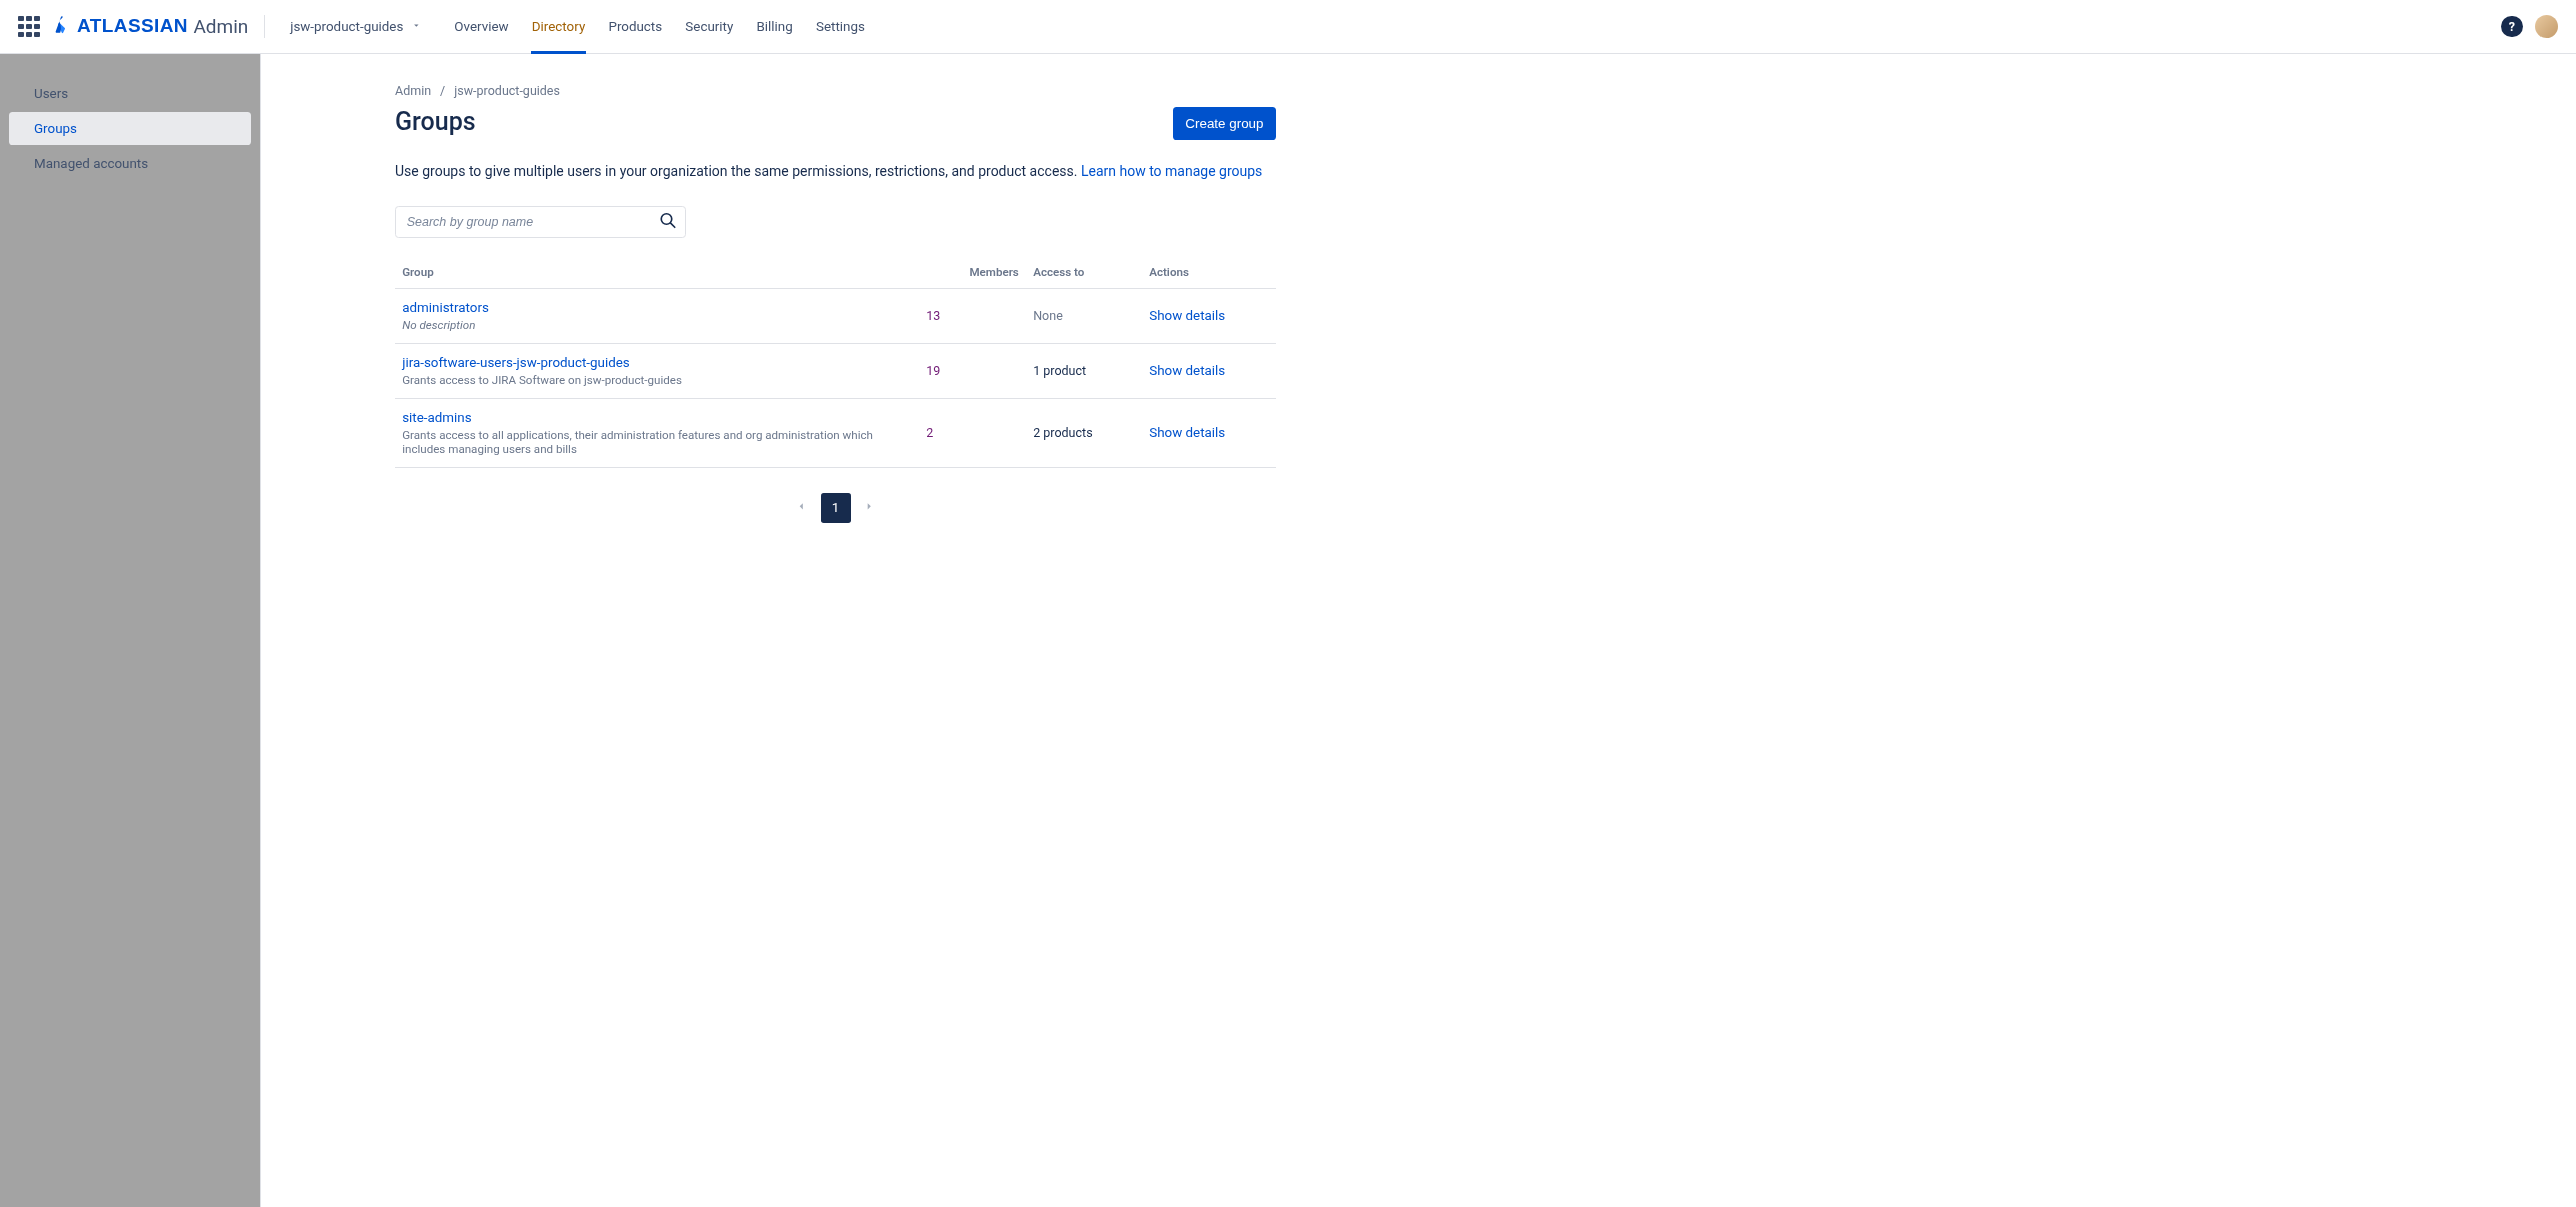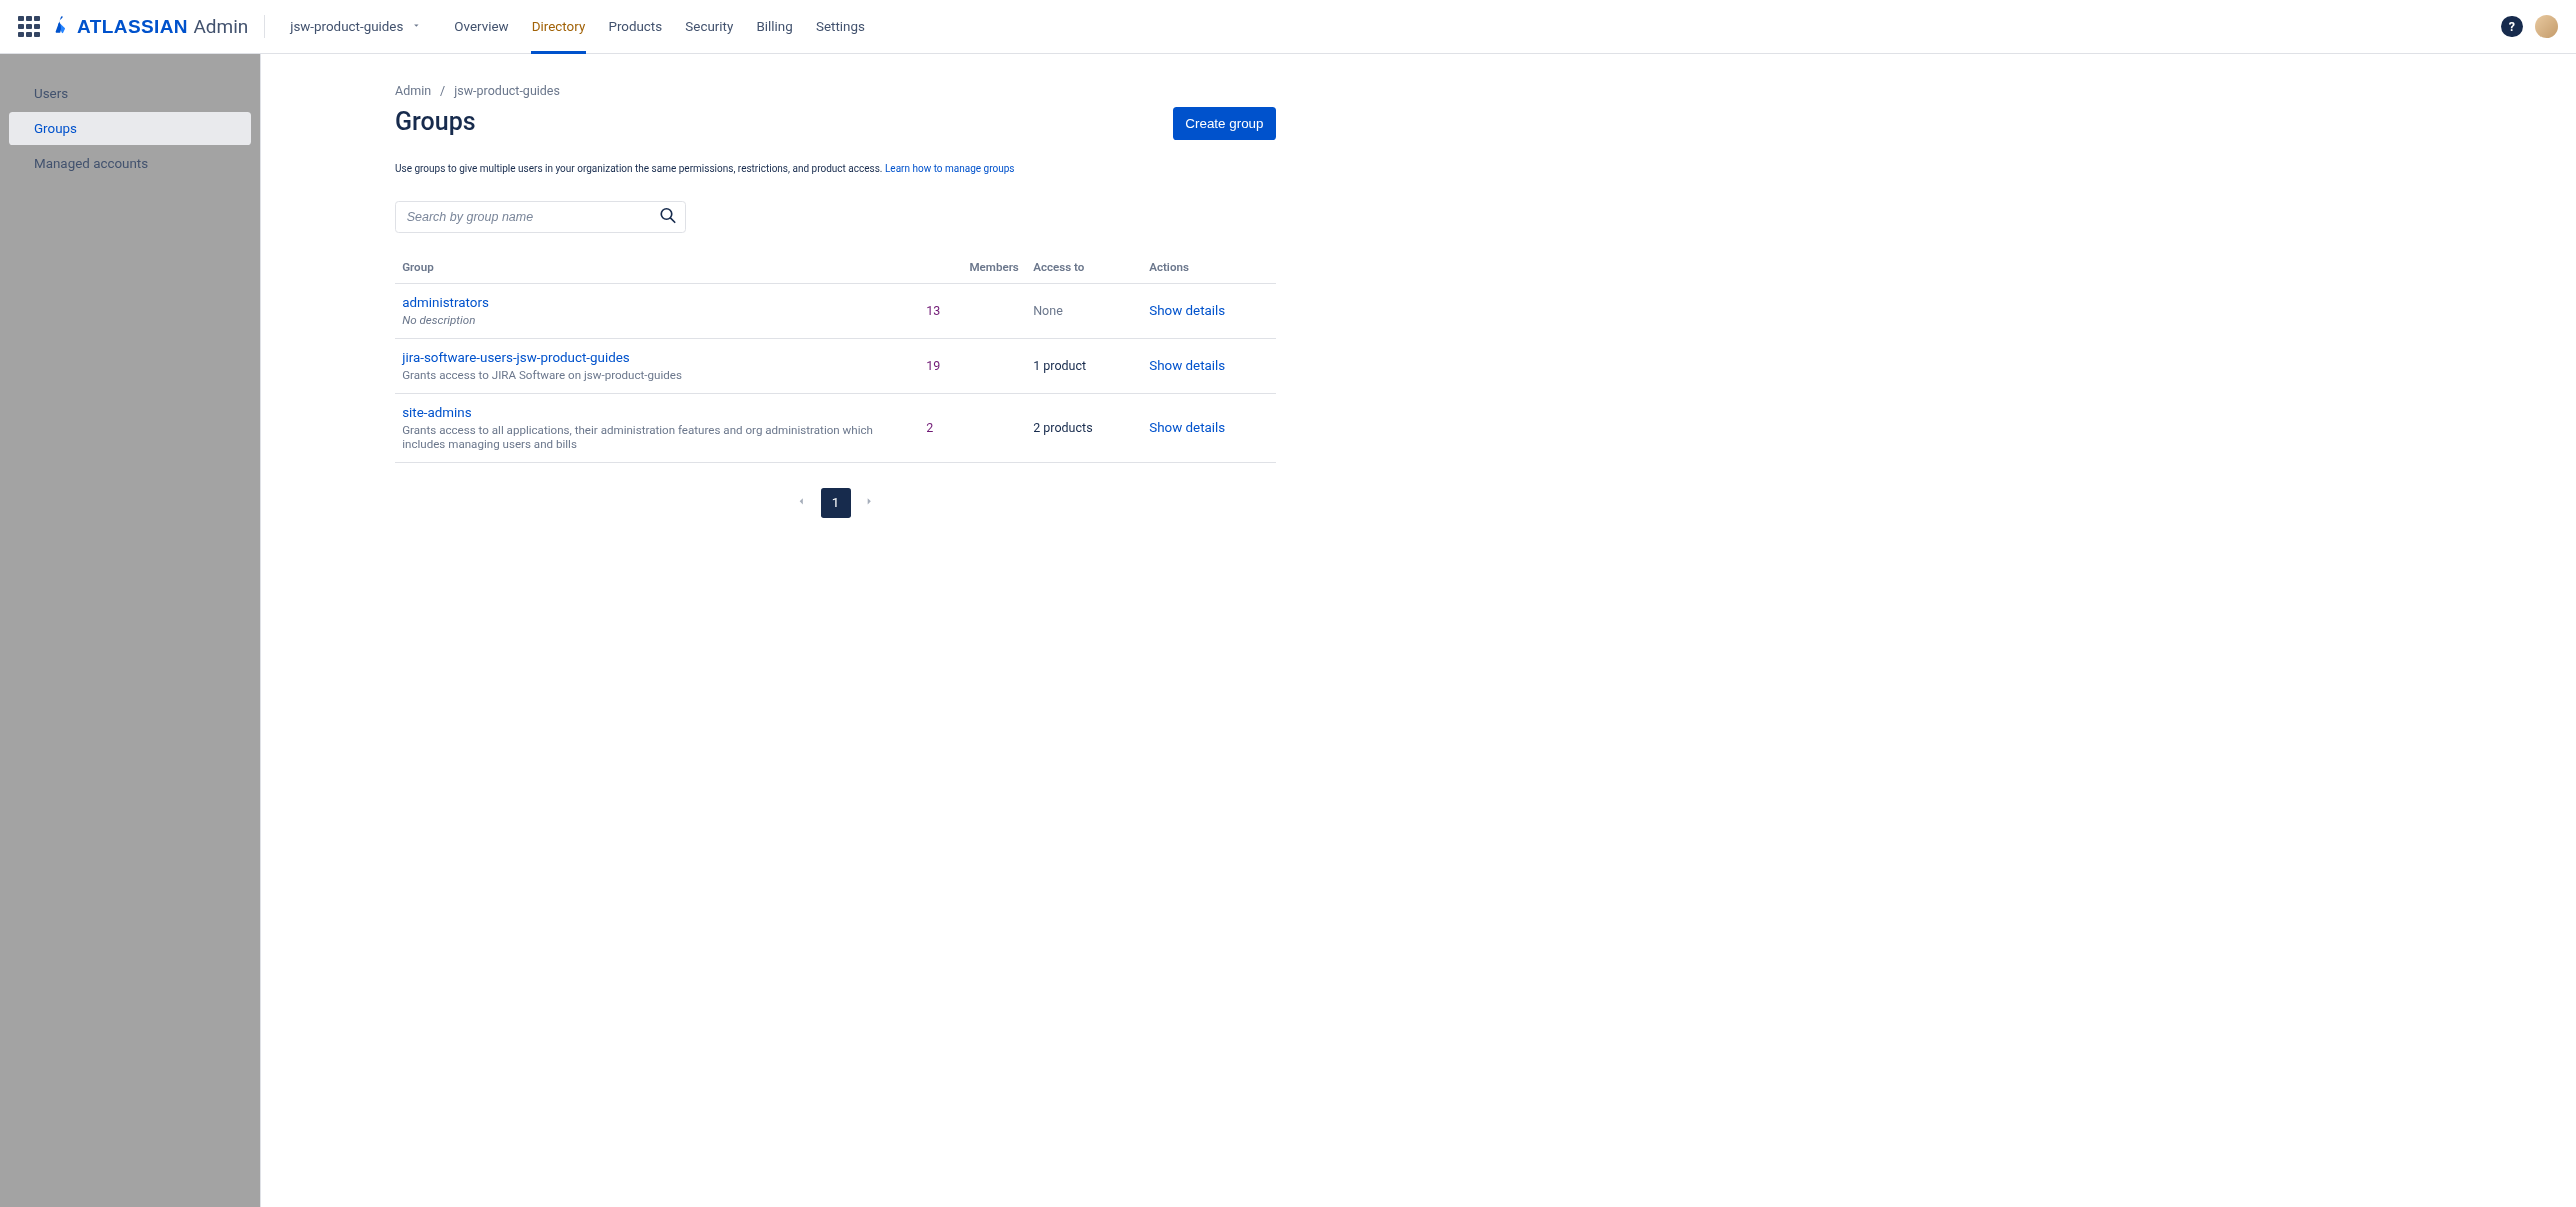--- a/index.html
+++ b/index.html
@@ -13,21 +13,21 @@
     .header {
       display: flex;
       align-items: center;
       height: 54px;
       padding: 0 18px;
       border-bottom: 0.9px solid #dfe1e6;
       position: relative;
     }
     .app-switcher { width: 21.5px; height: 21.5px; display: grid; grid-template-columns: repeat(3, 1fr); grid-template-rows: repeat(3, 1fr); gap: 2.2px; margin-right: 12.5px; cursor: pointer; }
     .app-switcher span { background: #344563; border-radius: 0.9px; }
-    .brand { display: flex; align-items: center; cursor: pointer; }
+    .brand { display: flex; align-items: flex-start; cursor: pointer; }
     .brand-logo { margin-right: 5.4px; }
     .brand-text { font-size: 19px; letter-spacing: 0.4px; color: #0052CC; font-weight: 700; font-family: Arial, sans-serif; }
     .brand-admin { font-size: 19px; color: #42526E; margin-left: 5.4px; }
     .divider-v { width: 0.9px; height: 23px; background: #dfe1e6; margin: 0 16px; }
     .site-switcher { display: flex; align-items: center; color: #42526E; font-size: 13.4px; cursor: pointer; padding: 5.4px 9px; border-radius: 3.6px; }
     .chevron-down { margin-left: 7.2px; }
     .nav-tabs { display: flex; gap: 0; margin-left: 12.5px; height: 100%; align-items: stretch; }
     .nav-tab { display: flex; align-items: center; padding: 0 11.6px; color: #42526E; font-size: 13.4px; cursor: pointer; position: relative; }
     .nav-tab.active { color: #a16207; }
     .nav-tab.active::after { content: ""; position: absolute; bottom: -0.9px; left: 10.7px; right: 10.7px; height: 2.7px; background: #0052CC; }
@@ -43,21 +43,21 @@
     .content { max-width: 899px; margin: 0 auto; padding: 0 18px 0 0; margin-left: 134px; }
     
     .breadcrumb { display: flex; align-items: center; gap: 9px; color: #6B778C; font-size: 12.5px; margin-bottom: 9px; }
     .breadcrumb span { cursor: pointer; }
     .breadcrumb .sep { color: #6B778C; cursor: default; }
     
     .title-row { display: flex; justify-content: space-between; align-items: flex-start; margin-bottom: 23px; }
     .page-title { font-size: 25px; font-weight: 500; color: #172B4D; }
     .btn-primary { background: #0052CC; color: #fff; border: none; border-radius: 3.6px; padding: 9px 12.5px; font-size: 13.4px; font-weight: 500; cursor: pointer; }
     
-    .description { font-size: 10px; color: #172B4D; margin-bottom: 27px; }
+    .description { font-size: 14px; color: #172B4D; margin-bottom: 27px; }
     .description a { color: #0052CC; text-decoration: none; }
     
     .search-wrap { position: relative; width: 291px; margin-bottom: 19.7px; }
     .search-input { width: 100%; padding: 8px 36px 8px 10.7px; border: 1.8px solid #dfe1e6; border-radius: 3.6px; font-size: 12.5px; color: #172B4D; font-style: italic; }
     .search-input::placeholder { color: #7A869A; }
     .search-icon-wrap { position: absolute; right: 9px; top: 50%; transform: translateY(-50%); cursor: pointer; }
     
     .table { width: 100%; border-collapse: collapse; }
     .table th { text-align: left; font-weight: 600; font-size: 11.6px; color: #6B778C; padding: 7.2px 7.2px 9px; border-bottom: 1.8px solid #dfe1e6; }
     .table th.col-members { text-align: right; width: 107px; }

